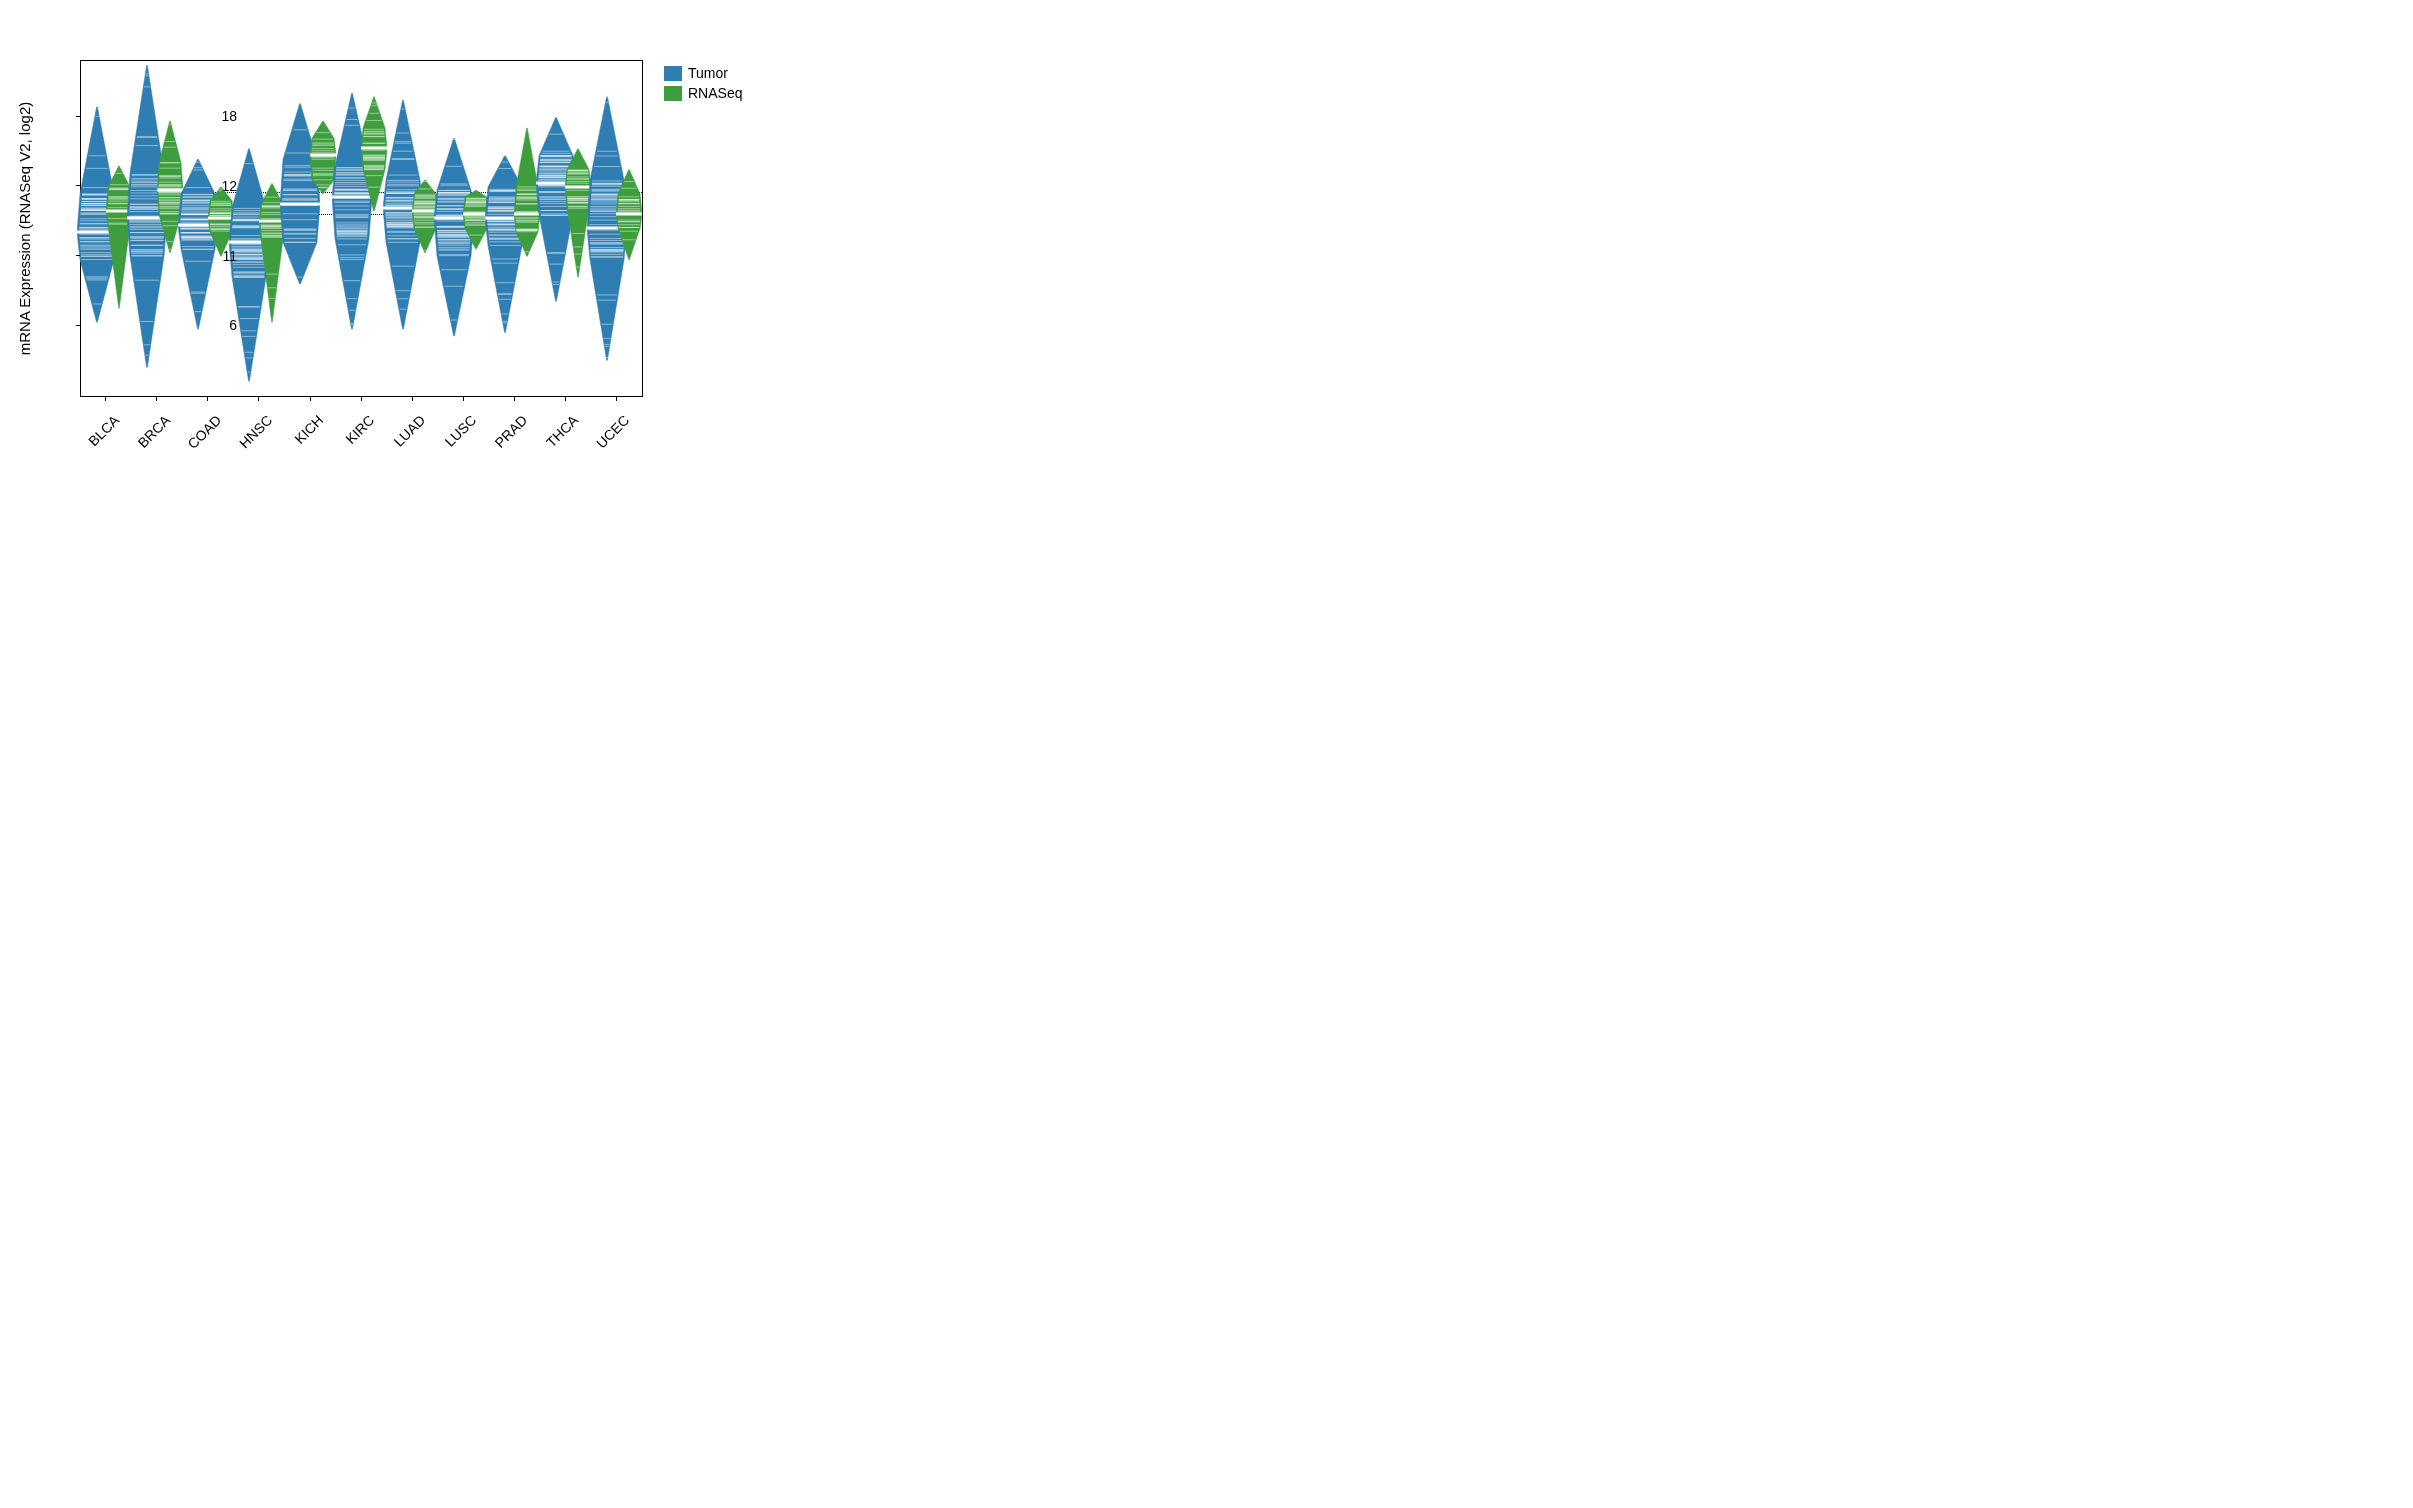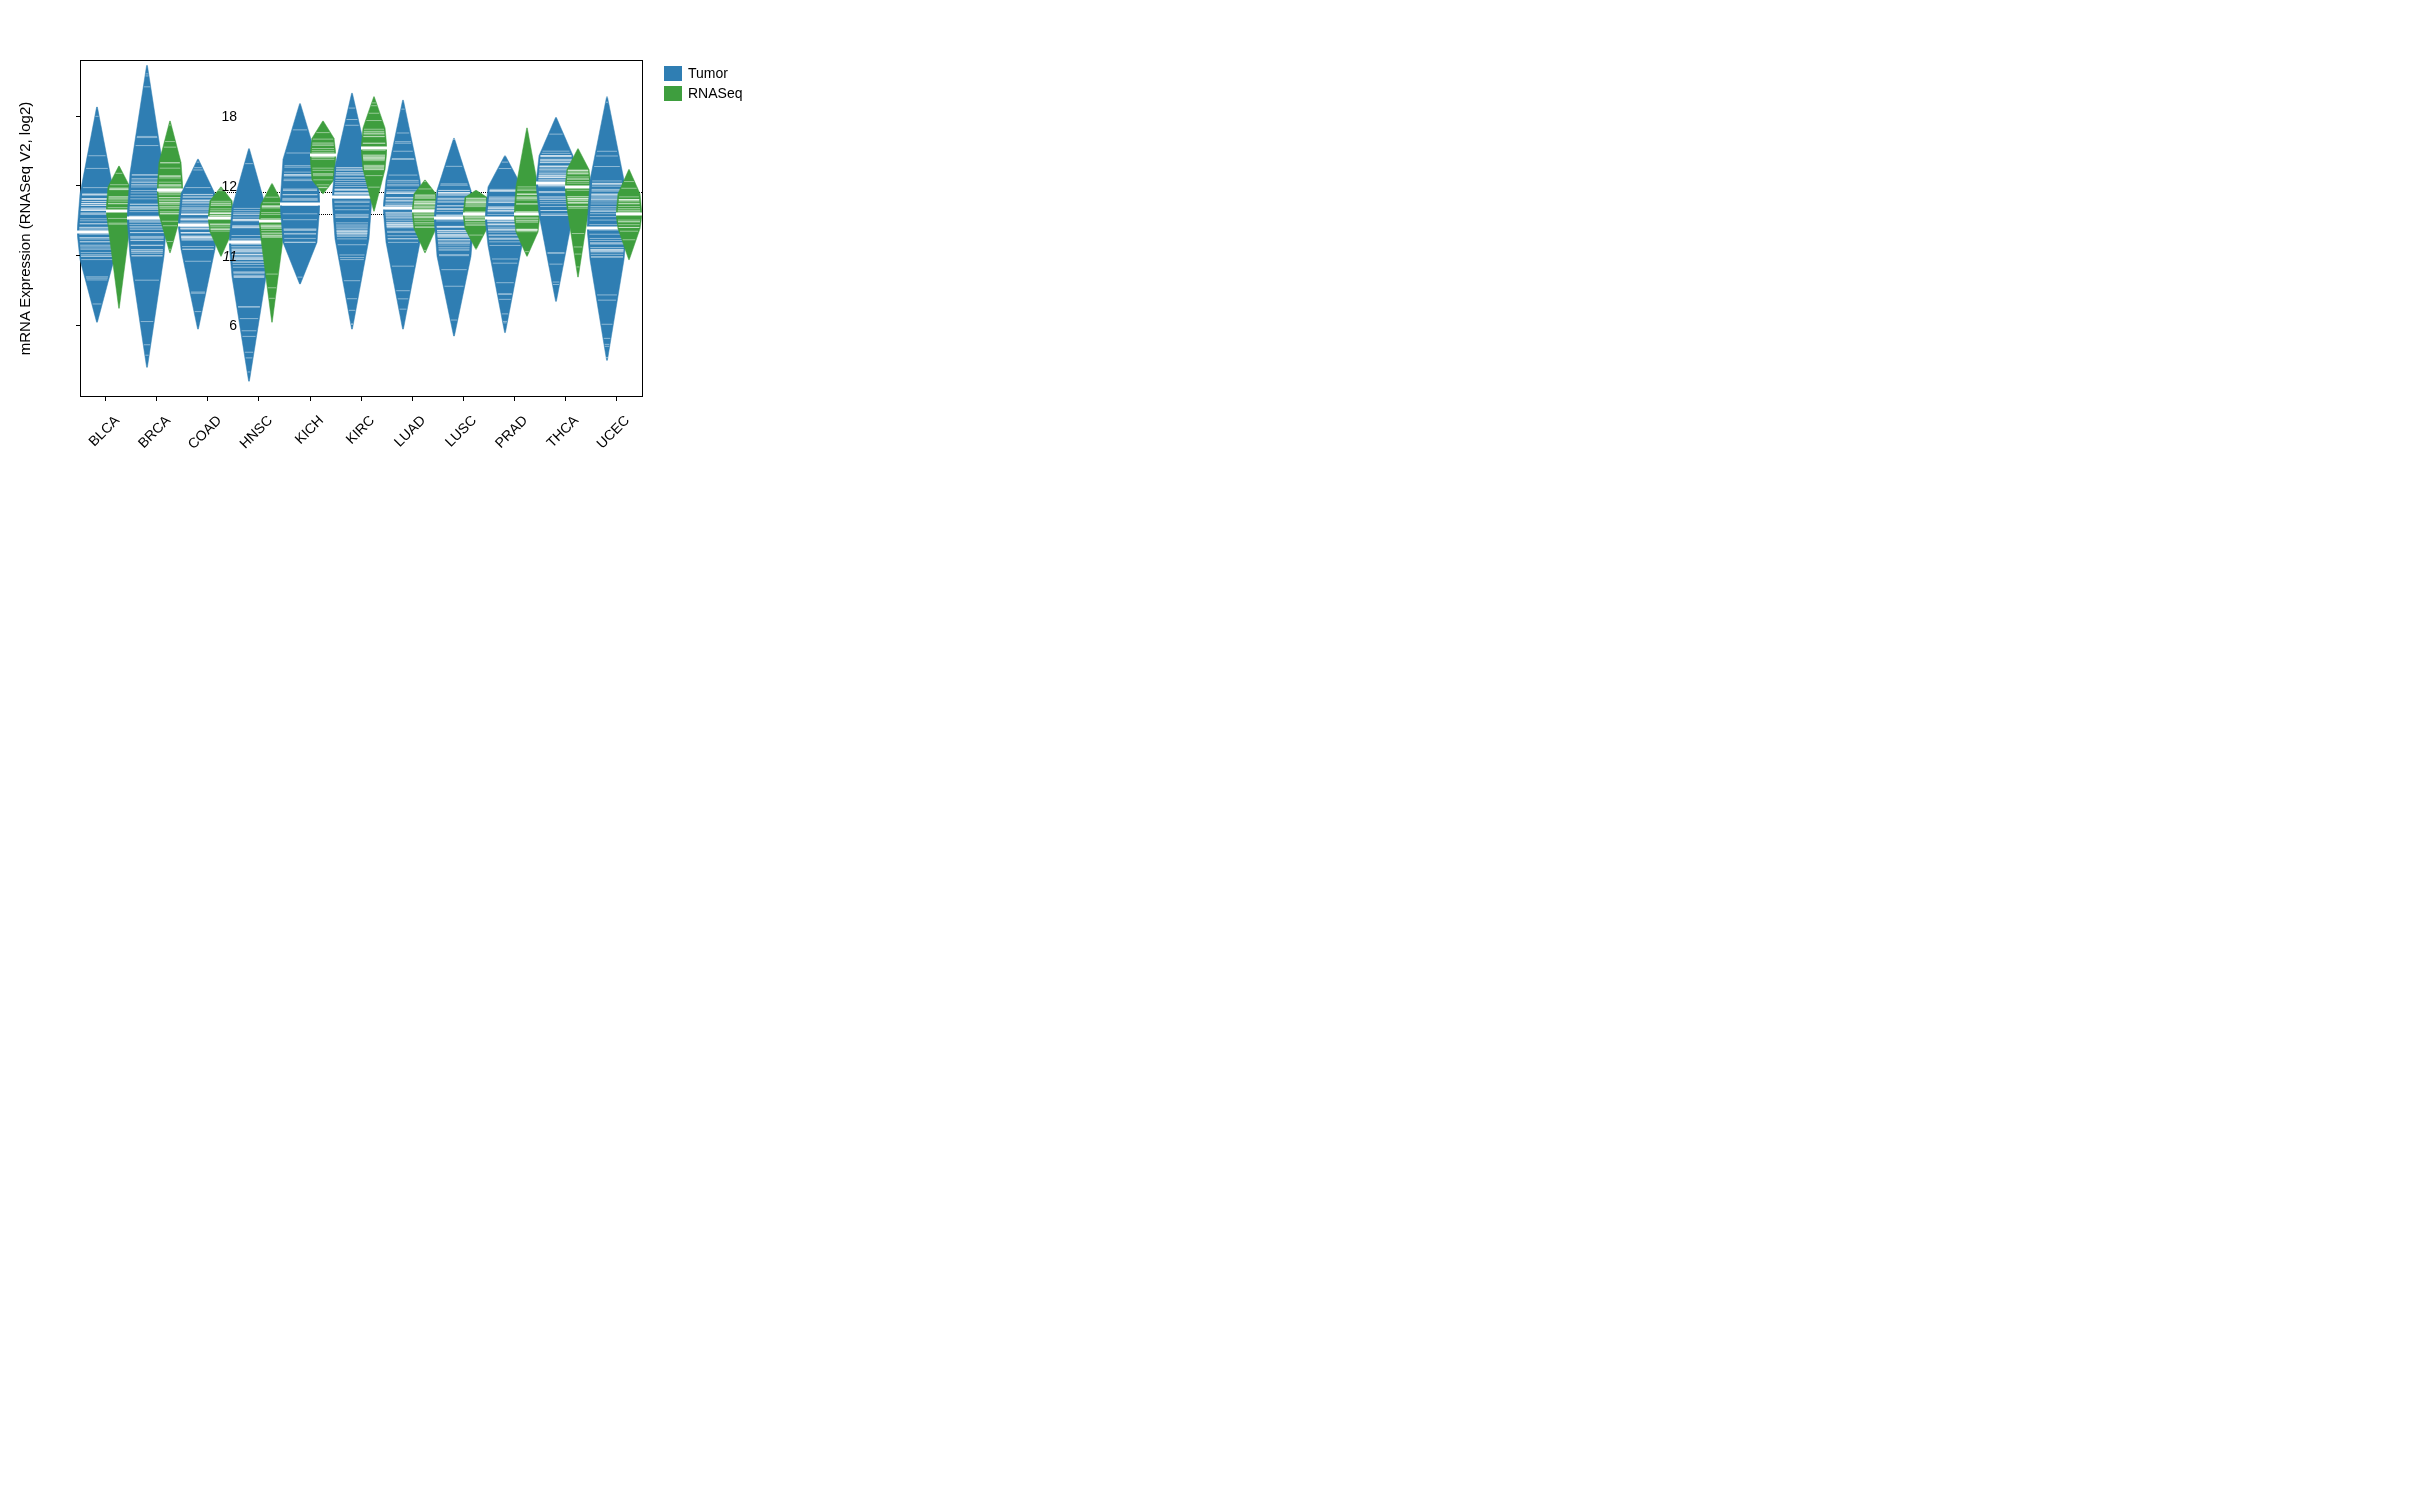--- a/index.html
+++ b/index.html
@@ -1259,21 +1259,21 @@
       <div class="swatch" style="background:#2f7eb3"></div>
       <span>Tumor</span>
     </div>
     <div class="legend-row">
       <div class="swatch" style="background:#3e9e3e"></div>
       <span>RNASeq</span>
     </div>
   </div>
 <div class="ytick-label" style="top: 325px;">6</div>
     <div class="ytick-mark" style="top: 325px;"></div>
-    <div class="ytick-label" style="top: 256px; font-style: italic;">11</div>
+    <div class="ytick-label" style="top: 256px;">11</div>
     <div class="ytick-mark" style="top: 255px;"></div>
     <div class="ytick-label" style="top: 186px;">12</div>
     <div class="ytick-mark" style="top: 185px;"></div>
     <div class="ytick-label" style="top: 116px;">18</div>
     <div class="ytick-mark" style="top: 116px;"></div>
     <div class="xtick-mark" style="left: 105px;"></div>
     <div class="xtick-label" style="left: 41px;">BLCA</div>
     <div class="xtick-mark" style="left: 156px;"></div>
     <div class="xtick-label" style="left: 92px;">BRCA</div>
     <div class="xtick-mark" style="left: 207px;"></div>

